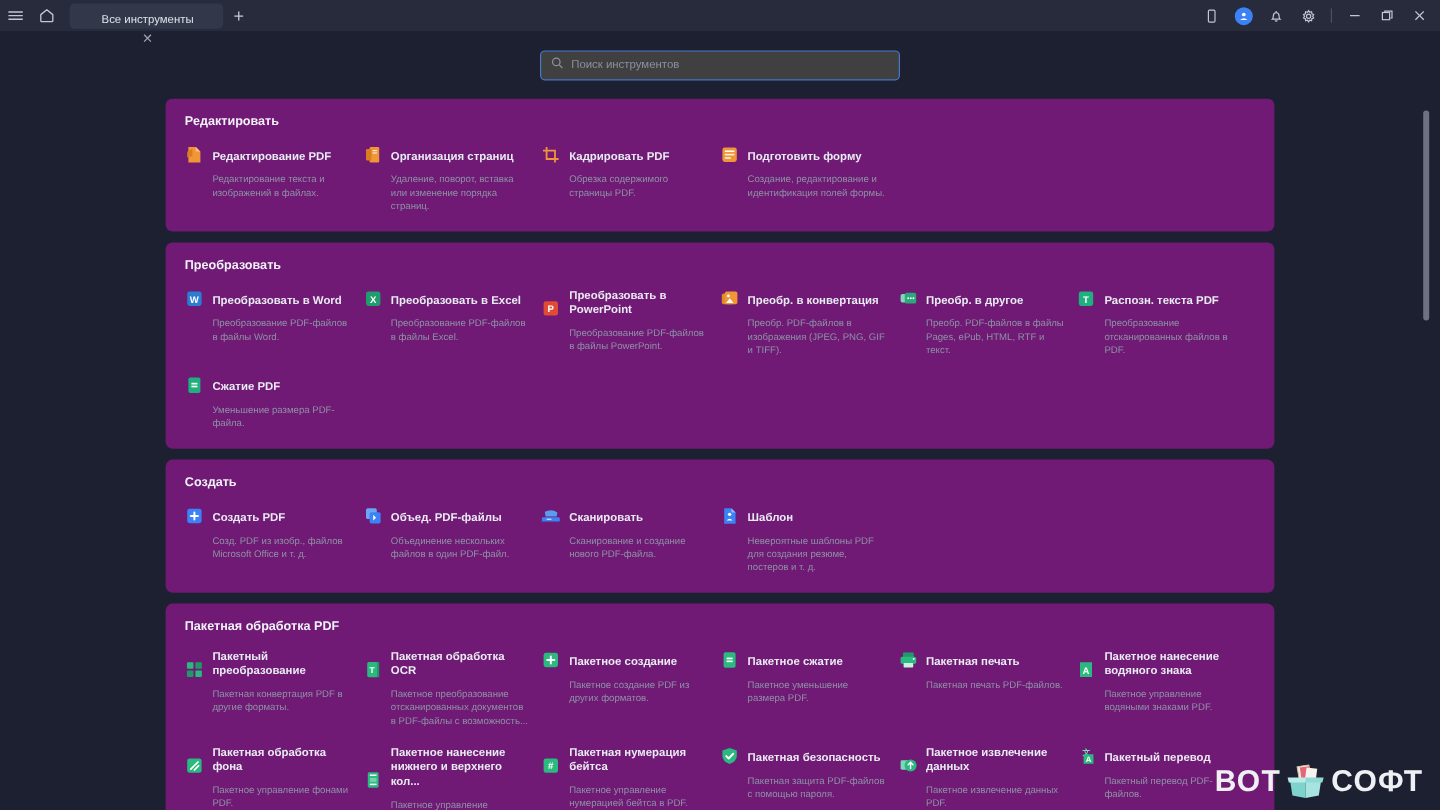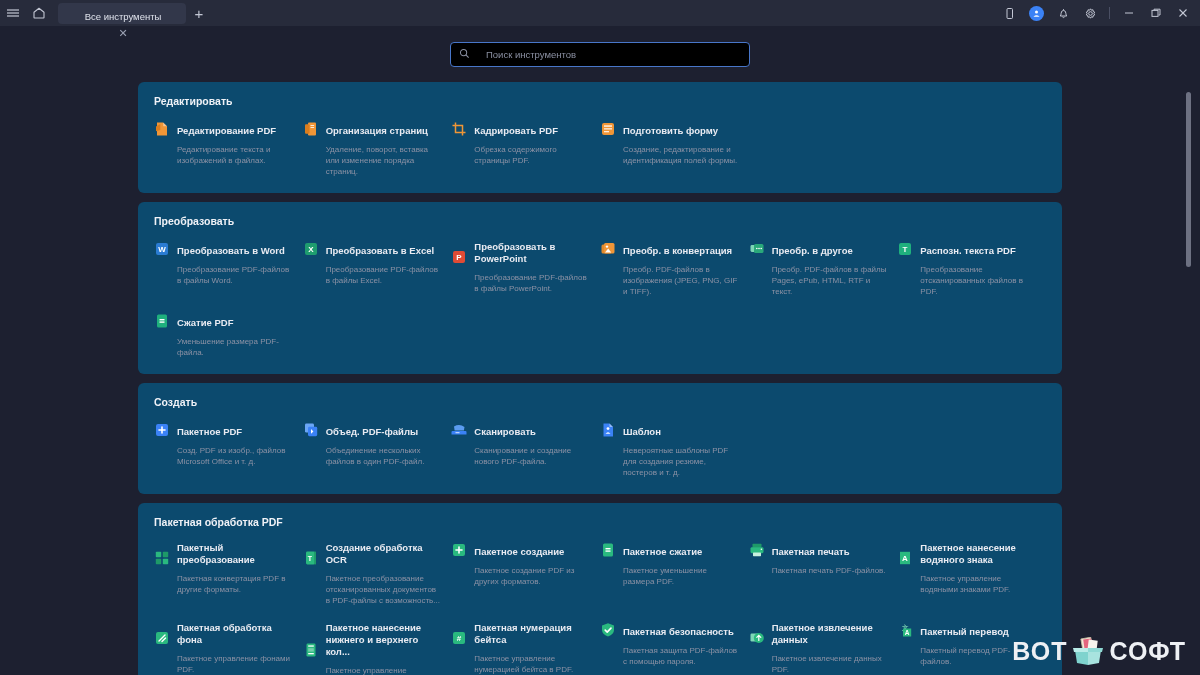--- a/index.html
+++ b/index.html
@@ -48,37 +48,37 @@
     display: flex; align-items: center; justify-content: center;
     color: #fff;
   }
   .divider-v { width: 1px; height: 12px; background: #4a4f63; margin: 0 5px; }
   .win-btn { width: 26px; height: 26px; display:flex; align-items:center; justify-content:center; color:#c3c7d4; }
 
   
   .search-wrap { height: 56px; display: flex; align-items: center; justify-content: center; }
   .search-box {
     width: 300px; height: 25px;
-    background: #000000;
+    background: #404040;
     border: 1px solid #4876c9;
     border-radius: 4px;
     display: flex; align-items: center;
-    padding: 0 8px; gap: 16px;
+    padding: 0 8px; gap: 6px;
   }
   .search-box .ph { font-size: 9.5px; color: #8b90a2; }
 
   
   .content {
     height: 593px; width: 1200px;
     padding: 0 138px 0 138px;
     overflow: hidden;
     position: relative;
   }
   .panel {
-    background: #0c4a6e;
+    background: #701a75;
     border-radius: 6px;
     padding: 13px 16px 16px 16px;
     margin-bottom: 9px;
   }
   .panel-title { font-size: 10.5px; font-weight: bold; color: #f0f2f7; margin-bottom: 14px; }
   .grid { display: grid; grid-template-columns: repeat(6, 1fr); column-gap: 0px; row-gap: 16px; }
   .tool { display: block; padding-right: 10px; }
   .tool-head { display: flex; align-items: flex-end; gap: 7px; }
   .tool-ico { width: 16px; height: 16px; flex: 0 0 16px; margin-top: 0px; }
   .tool-ico svg { display: block; }
@@ -363,21 +363,21 @@
             <div class="tool-head">
               <span class="tool-ico">
                 <svg width="16" height="16" viewBox="0 0 16 16">
                   <rect x="2" y="2" width="12" height="12" rx="2" fill="#3b82f6"></rect>
                   <g stroke="#fff" stroke-width="1.6" stroke-linecap="round">
                     <line x1="8" y1="5" x2="8" y2="11"></line>
                     <line x1="5" y1="8" x2="11" y2="8"></line>
                   </g>
                 </svg>
               </span>
-              <span class="tool-name">Пакетное PDF</span>
+              <span class="tool-name">Создать PDF</span>
             </div>
             <div class="tool-desc">Созд. PDF из изобр., файлов Microsoft Office и т. д.</div>
           </div>
           <div class="tool">
             <div class="tool-head">
               <span class="tool-ico">
                 <svg width="16" height="16" viewBox="0 0 16 16">
                   <rect x="2" y="1.6" width="9" height="9" rx="1.4" fill="#6ba6f5"></rect>
                   <rect x="5" y="4.8" width="9.2" height="9.4" rx="1.4" fill="#3b82f6"></rect>
                   <path d="M8 7 l2.4 2.4 L8 11.8 Z" fill="#fff"></path>
@@ -435,21 +435,21 @@
           </div>
           <div class="tool">
             <div class="tool-head">
               <span class="tool-ico">
                 <svg width="16" height="16" viewBox="0 0 16 16">
                   <rect x="3" y="1.6" width="9" height="12.8" rx="1.4" fill="#2ab97f"></rect>
                   <rect x="11.2" y="1.6" width="1.8" height="12.8" fill="#1e9a68"></rect>
                   <text x="7" y="10.6" font-size="7" font-family="Liberation Sans, sans-serif" font-weight="bold" fill="#fff" text-anchor="middle">T</text>
                 </svg>
               </span>
-              <span class="tool-name">Создание обработка OCR</span>
+              <span class="tool-name">Пакетная обработка OCR</span>
             </div>
             <div class="tool-desc">Пакетное преобразование отсканированных документов в PDF-файлы с возможность...</div>
           </div>
           <div class="tool">
             <div class="tool-head">
               <span class="tool-ico">
                 <svg width="16" height="16" viewBox="0 0 16 16">
                   <rect x="2" y="2" width="12" height="12" rx="2" fill="#2ab97f"></rect>
                   <g stroke="#fff" stroke-width="1.6" stroke-linecap="round">
                     <line x1="8" y1="5" x2="8" y2="11"></line>

